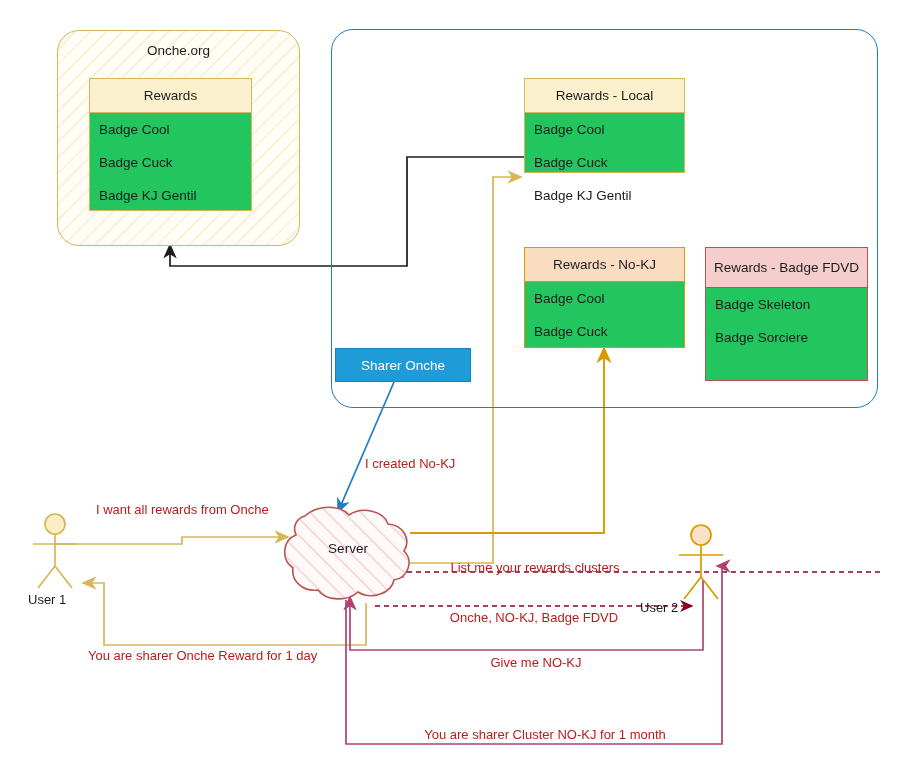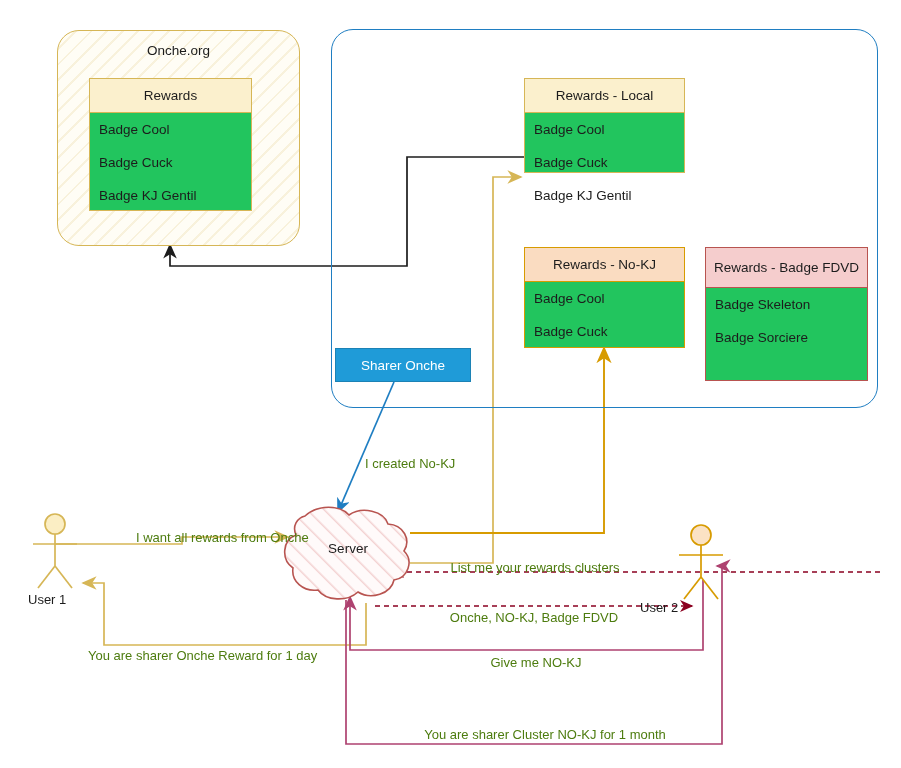--- a/index.html
+++ b/index.html
@@ -107,21 +107,21 @@
     font-size: 13.5px;
     display: flex;
     align-items: center;
     justify-content: center;
   }
 
   
   .lbl {
     position: absolute;
     font-size: 13px;
-    color: #4d7c0f;
+    color: #b91c1c;
     white-space: nowrap;
   }
   .lbl.c { transform: translateX(-50%); }
 
   
   .actor-lbl {
     position: absolute;
     font-size: 13px;
     color: #1c1c1c;
     white-space: nowrap;
@@ -259,21 +259,21 @@
     <span>Sharer Onche</span>
   </div>
 
   <div class="cloud-lbl" style="left:348px; top:541px;text-align:center;">Server</div>
 
   <div class="actor-lbl" style="left:28px; top:592px;">User 1</div>
   <div class="actor-lbl" style="left:640px; top:600px;">User 2</div>
 
   <div class="lbl" style="left:365px; top:456px;">I created No-KJ</div>
 
-  <div class="lbl" style="left:96px; top:530px;margin-left:40px;">I want all rewards from Onche</div>
+  <div class="lbl" style="left:96px; top:502px;">I want all rewards from Onche</div>
 
   <div class="lbl c" style="left:535px; top:560px;">List me your rewards clusters</div>
 
   <div class="lbl c" style="left:534px; top:610px;">Onche, NO-KJ, Badge FDVD</div>
 
   <div class="lbl c" style="left:536px; top:655px;">Give me NO-KJ</div>
 
   <div class="lbl" style="left:88px; top:648px;">You are sharer Onche Reward for 1 day</div>
 
   <div class="lbl c" style="left:545px; top:727px;">You are sharer Cluster NO-KJ for 1 month</div>

